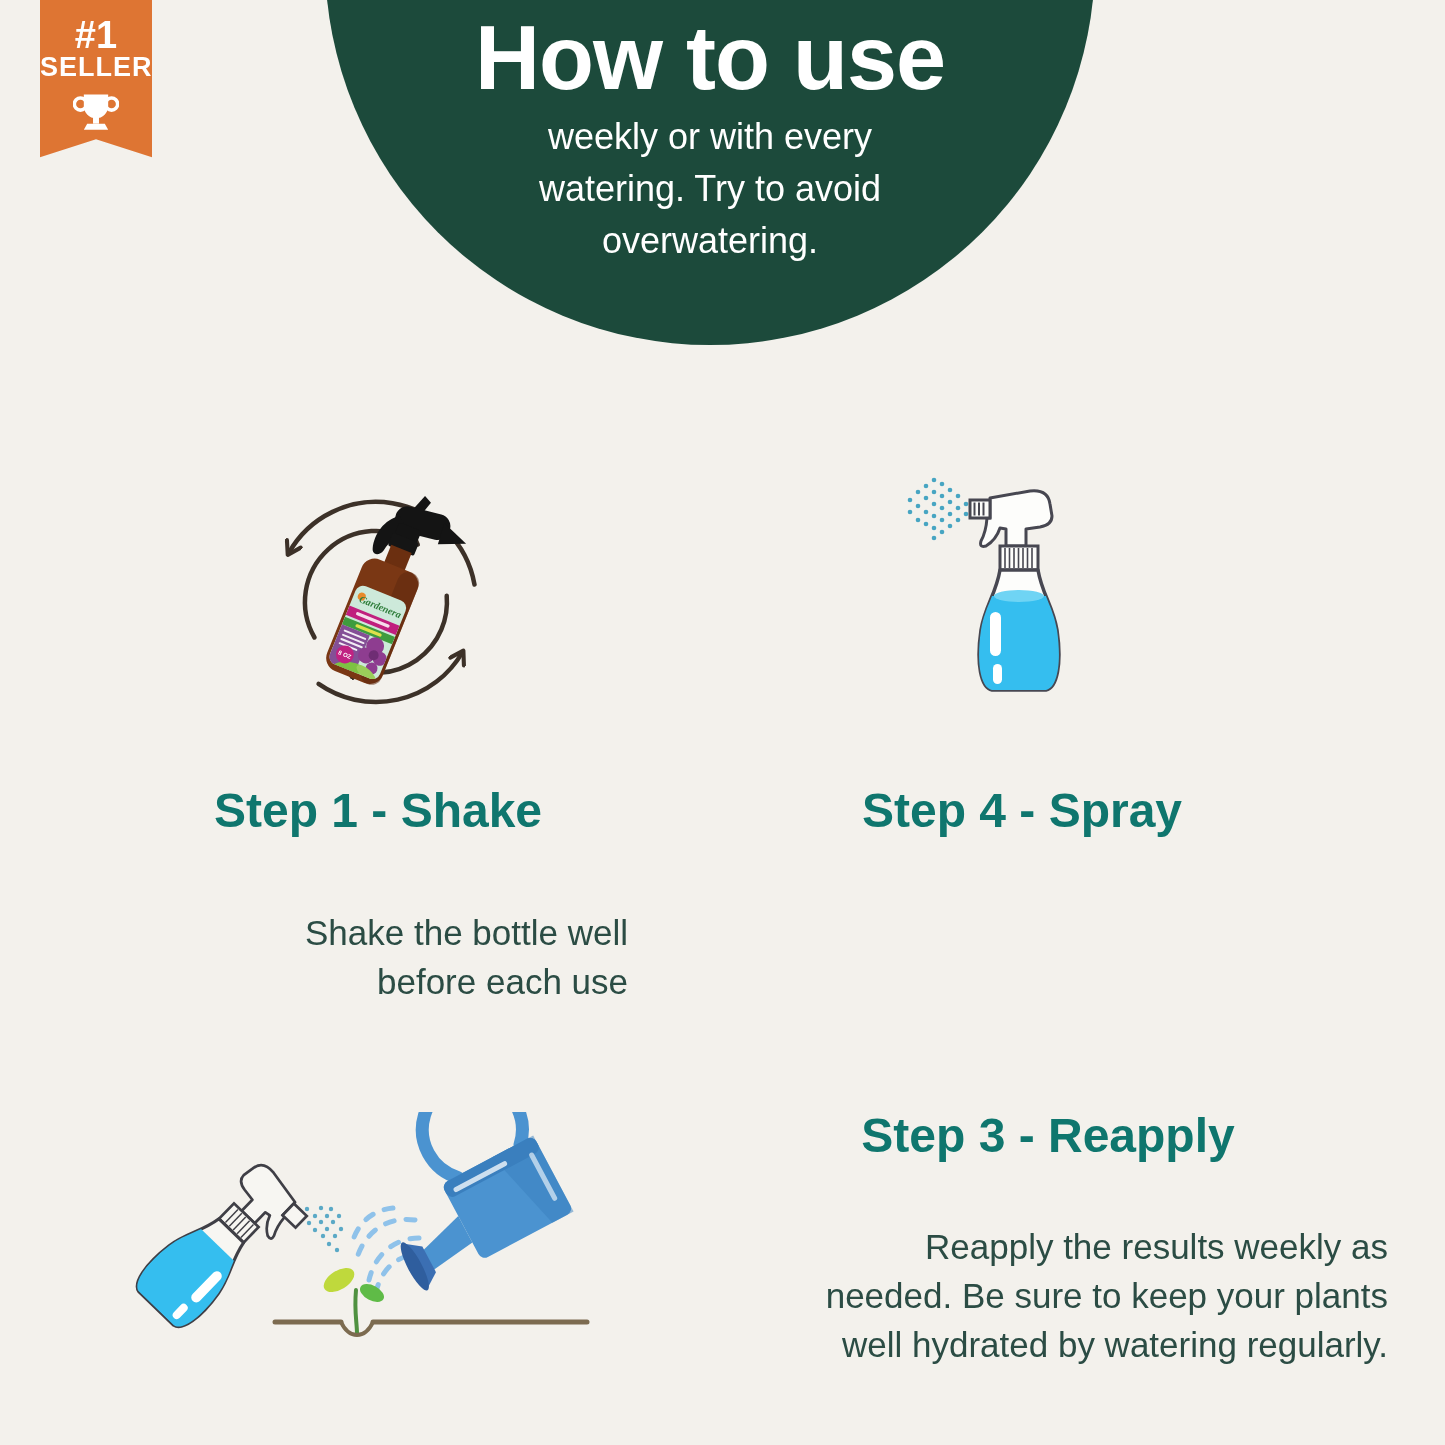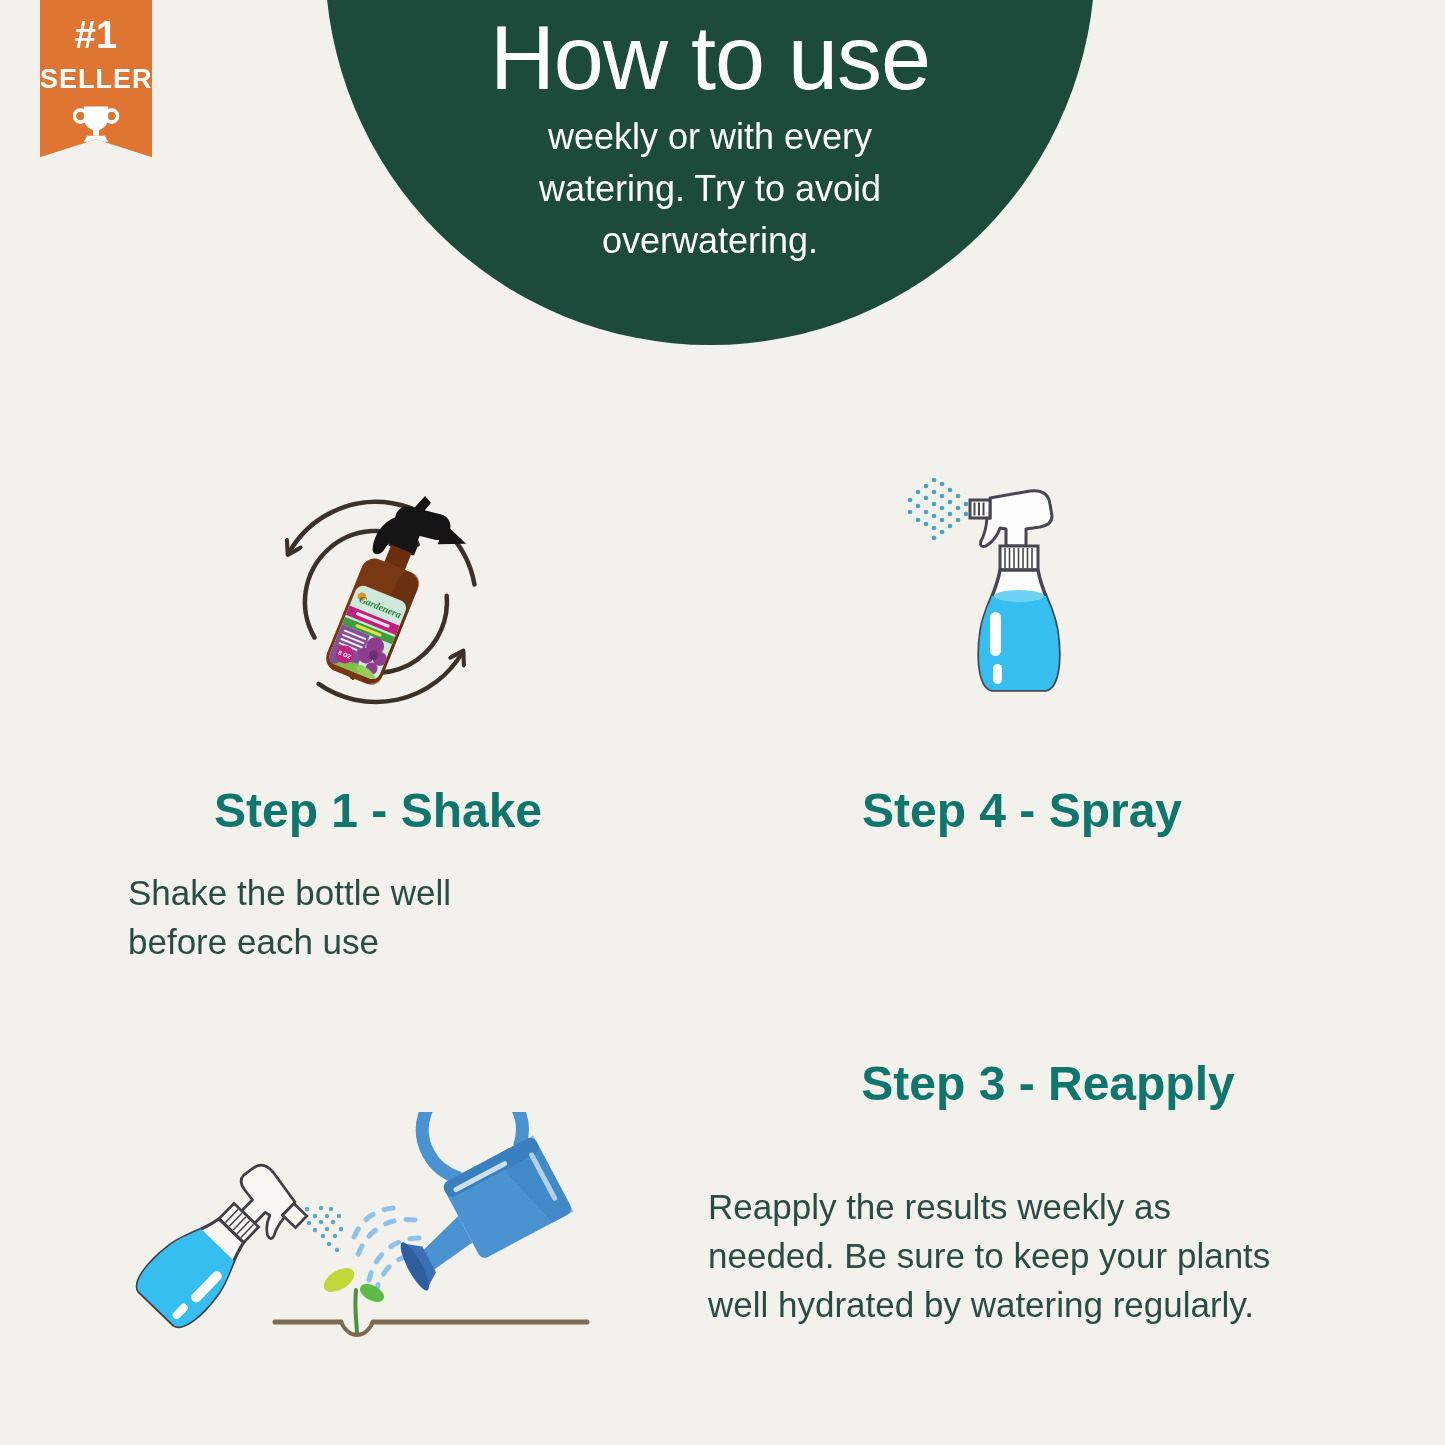--- a/index.html
+++ b/index.html
@@ -6,39 +6,39 @@
   .canvas{
     position:relative;width:1445px;height:1445px;overflow:hidden;
     background:#F3F1EC;font-family:"Liberation Sans",sans-serif;
   }
   
   .header-circle{
     position:absolute;left:325px;top:-425px;width:770px;height:770px;
     border-radius:50%;background:#1C4A3B;color:#FFFFFF;
   }
   .header-content{position:absolute;top:438px;left:0;right:0;text-align:center;}
-  .header-title{font-size:90px;font-weight:400;letter-spacing:-1px;line-height:1;}
+  .header-title{font-size:90px;font-weight:700;letter-spacing:-1px;line-height:1;}
   .header-desc{margin-top:8px;font-size:36px;line-height:52px;font-weight:400;}
   
   .badge{
     position:absolute;left:40px;top:0;width:112px;height:162px;background:#DE7533;
     clip-path:polygon(0 0,100% 0,100% 97%,50% 86%,0 97%);
     text-align:center;color:#FFFFFF;
   }
   .badge-line1{font-size:38px;font-weight:700;line-height:1;margin-top:16px;}
-  .badge-line2{font-size:27px;font-weight:700;letter-spacing:1px;line-height:1;margin-top:12px;}
+  .badge-line2{font-size:27px;font-weight:700;letter-spacing:1px;line-height:1;margin-top:0;}
   .badge-trophy{margin-top:12px;}
   
   .step-title{
     position:absolute;text-align:center;font-weight:700;font-size:48px;
     color:#0f766e;line-height:1.15;
   }
   .step-body{
-    position:absolute;text-align:left;font-size:35px;line-height:49px;
-    color:#2B4C44;font-weight:400;
+    position:absolute;text-align:right;font-size:35px;line-height:49px;
+    color:#2B4C44;font-weight:400;margin-top:40px;
   }
   .ill{position:absolute;}
 </style>
 </head>
 <body>
 
 <div class="canvas">
 
   <div class="header-circle">
     <div class="header-content">
@@ -197,21 +197,21 @@
   </svg>
 
   <div class="step-title" style="left:128px;top:783px;width:500px">Step 1 - Shake</div>
   <div class="step-body" style="left:128px;top:868px;width:500px">
     <div>Shake the bottle well</div>
     <div>before each use</div>
   </div>
 
   <div class="step-title" style="left:722px;top:783px;width:600px">Step 4 - Spray</div>
 
-  <div class="step-title" style="left:728px;top:1056px;width:640px">Step 3 - Reapply</div>
+  <div class="step-title" style="left:728px;top:1108px;width:640px">Step 3 - Reapply</div>
   <div class="step-body" style="left:708px;top:1182px;width:680px">
     <div>Reapply the results weekly as</div>
     <div>needed. Be sure to keep your plants</div>
     <div>well hydrated by watering regularly.</div>
   </div>
 
   <svg class="ill" style="left:135px;top:1112px" width="470" height="240" viewBox="0 0 470 240">
     <defs>
       <clipPath id="bodyClip3">
         <path d="M28,82 C24,106 13,118 9,142 C4,176 9,200 20,202 L74,202 C85,200 90,176 85,142 C81,118 70,106 66,82 Z"></path>

